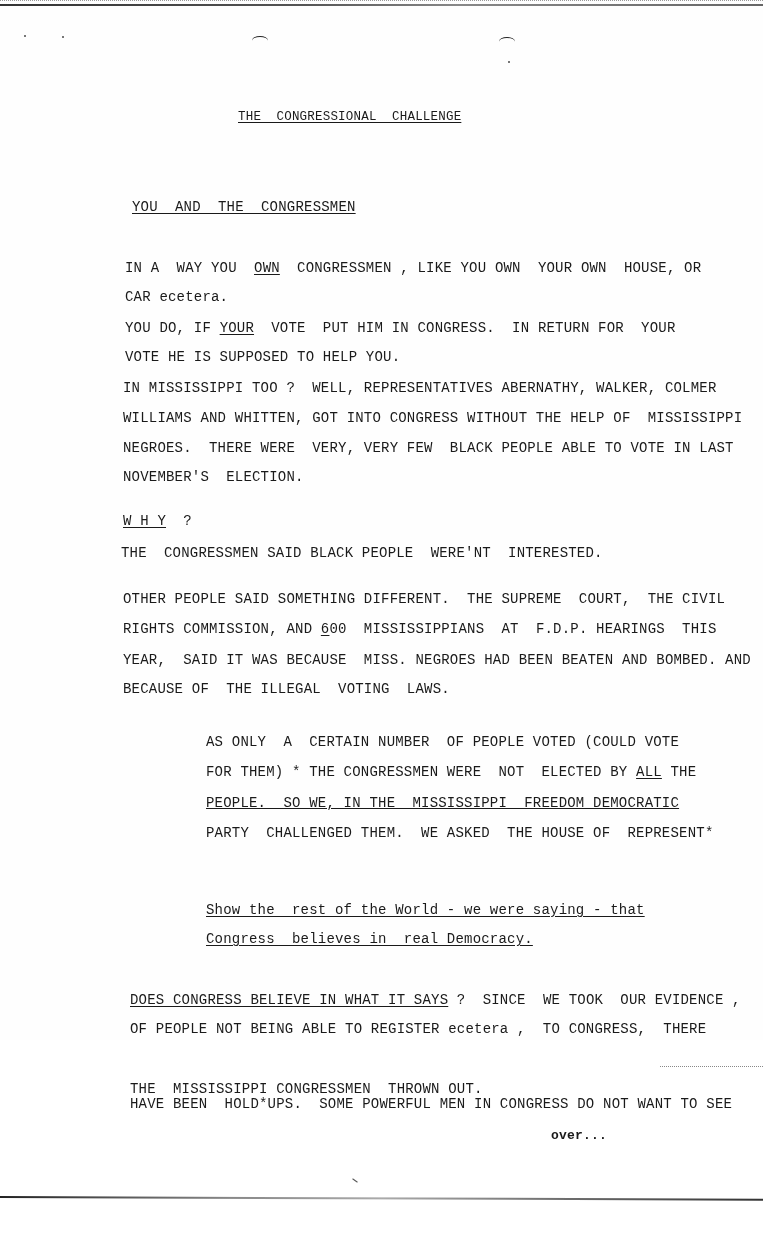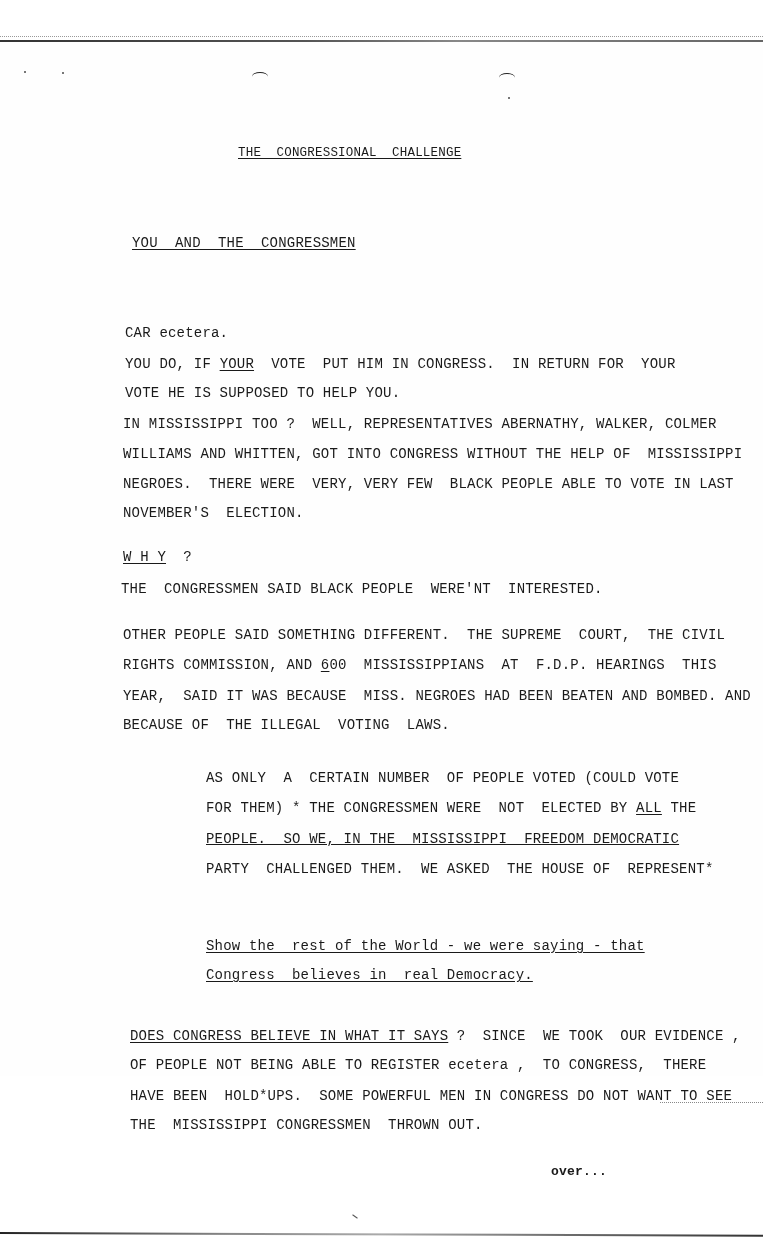--- a/index.html
+++ b/index.html
@@ -1,18 +1,18 @@
 <!DOCTYPE html>
 <html><head>
   <meta charset="utf-8">
   <style>
     html, body { margin: 0; padding: 0; background: #ffffff; }
     body { width: 763px; height: 1260px; position: relative; overflow: hidden;
            font-family: "Liberation Mono", "DejaVu Sans Mono", monospace; color: #1a1a1a; }
-    .page { position: absolute; left: 0; top: 0; width: 763px; height: 1040px; background: #fefefe; margin-top: 36px; }
+    .page { position: absolute; left: 0; top: 0; width: 763px; height: 1040px; background: #fefefe; }
     .edge-top { position: absolute; left: 0; top: 4px; width: 763px; height: 2px;
                 background: linear-gradient(90deg, #333 0%, #555 40%, #888 60%, #666 100%); }
     .edge-top-dots { position: absolute; left: 0; top: 0; width: 763px; height: 1px;
                      border-top: 1px dotted #999; }
     .edge-bottom { position: absolute; left: 0; top: 1196px; width: 763px; height: 2px;
                    background: linear-gradient(90deg, #222 0%, #888 30%, #aaa 50%, #777 70%, #333 100%);
                    transform: rotate(0.2deg); transform-origin: left center; }
     .punch { position: absolute; width: 16px; height: 8px; border-top: 1.5px solid #222;
              border-radius: 50% 50% 0 0; }
     .line { position: absolute; font-size: 14px; letter-spacing: 0.2px; white-space: pre; line-height: 14px; }
@@ -32,20 +32,21 @@
   <div class="punch" style="left:252px; top:36px;"></div>
   <div class="punch" style="left:499px; top:37px;"></div>
   <div class="speck" style="left:24px; top:35px;"></div>
   <div class="speck" style="left:62px; top:36px;"></div>
   <div class="speck" style="left:508px; top:61px;"></div>
 
   <div class="line title u" style="left:238px; top:110px;">THE  CONGRESSIONAL  CHALLENGE</div>
 
   <div class="line u" style="left:132px; top:200px;">YOU  AND  THE  CONGRESSMEN</div>
 
+  <div class="line" style="left:125px; top:261px;"><span>IN A  WAY YOU  </span><span class="u">OWN</span><span>  CONGRESSMEN , LIKE YOU OWN  YOUR OWN  HOUSE, OR</span></div>
   <div class="line" style="left:125px; top:290px;text-align:right;">CAR ecetera.</div>
   <div class="line" style="left:125px; top:321px;"><span>YOU DO, IF </span><span class="u">YOUR</span><span>  VOTE  PUT HIM IN CONGRESS.  IN RETURN FOR  YOUR</span></div>
   <div class="line" style="left:125px; top:350px;">VOTE HE IS SUPPOSED TO HELP YOU.</div>
   <div class="line" style="left:123px; top:381px;">IN MISSISSIPPI TOO ?  WELL, REPRESENTATIVES ABERNATHY, WALKER, COLMER</div>
   <div class="line" style="left:123px; top:411px;text-align:right;">WILLIAMS AND WHITTEN, GOT INTO CONGRESS WITHOUT THE HELP OF  MISSISSIPPI</div>
   <div class="line" style="left:123px; top:441px;">NEGROES.  THERE WERE  VERY, VERY FEW  BLACK PEOPLE ABLE TO VOTE IN LAST</div>
   <div class="line" style="left:123px; top:470px;">NOVEMBER'S  ELECTION.</div>
 
   <div class="line" style="left:123px; top:514px;"><span class="u">W H Y</span><span>  ?</span></div>
   <div class="line" style="left:121px; top:546px;">THE  CONGRESSMEN SAID BLACK PEOPLE  WERE'NT  INTERESTED.</div>
@@ -58,21 +59,21 @@
   <div class="line" style="left:206px; top:735px;">AS ONLY  A  CERTAIN NUMBER  OF PEOPLE VOTED (COULD VOTE</div>
   <div class="line" style="left:206px; top:765px;"><span>FOR THEM) * THE CONGRESSMEN WERE  NOT  ELECTED BY </span><span class="u">ALL</span><span> THE</span></div>
   <div class="line" style="left:206px; top:796px;text-decoration:underline;">PEOPLE.  SO WE, IN THE  MISSISSIPPI  FREEDOM DEMOCRATIC</div>
   <div class="line" style="left:206px; top:826px;">PARTY  CHALLENGED THEM.  WE ASKED  THE HOUSE OF  REPRESENT*</div>
 
   <div class="line u" style="left:206px; top:903px;">Show the  rest of the World - we were saying - that</div>
   <div class="line u" style="left:206px; top:932px;">Congress  believes in  real Democracy.</div>
 
   <div class="line" style="left:130px; top:993px;"><span class="u">DOES CONGRESS BELIEVE IN WHAT IT SAYS</span><span> ?  SINCE  WE TOOK  OUR EVIDENCE ,</span></div>
   <div class="line" style="left:130px; top:1022px;">OF PEOPLE NOT BEING ABLE TO REGISTER ecetera ,  TO CONGRESS,  THERE</div>
-  <div class="line" style="left:130px; top:1053px;">HAVE BEEN  HOLD*UPS.  SOME POWERFUL MEN IN CONGRESS DO NOT WANT TO SEE</div>
+  <div class="line" style="left:130px; top:1097px;">HAVE BEEN  HOLD*UPS.  SOME POWERFUL MEN IN CONGRESS DO NOT WANT TO SEE</div>
   <div class="hr-trail" style="left:660px; top:1066px; width:103px;"></div>
   <div class="line" style="left:130px; top:1082px;">THE  MISSISSIPPI CONGRESSMEN  THROWN OUT.</div>
 
   <div class="line over" style="left:551px; top:1129px;">over...</div>
 
   <div class="speck" style="left:352px; top:1180px; width:6px; height:1px; transform:rotate(35deg); background:#555;"></div>
   <div class="edge-bottom"></div>
 </div>
 
 </body></html>

